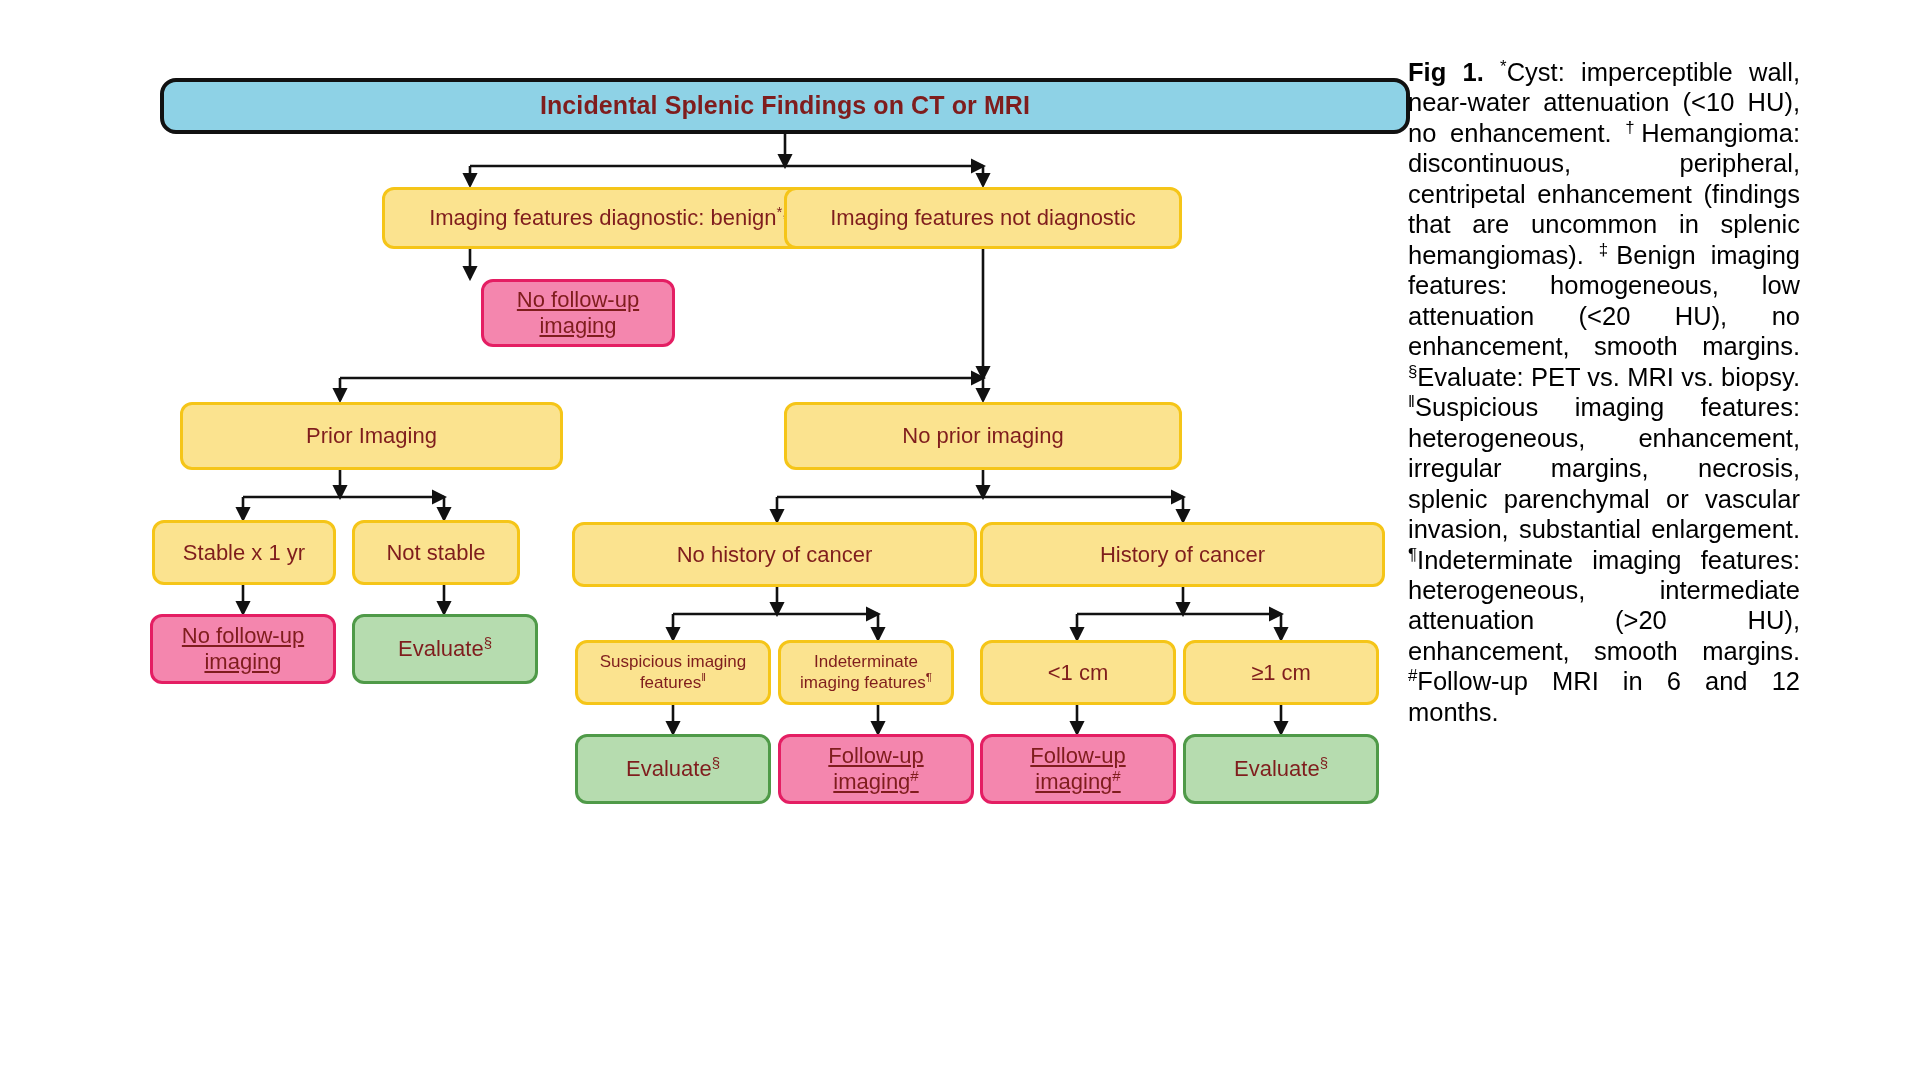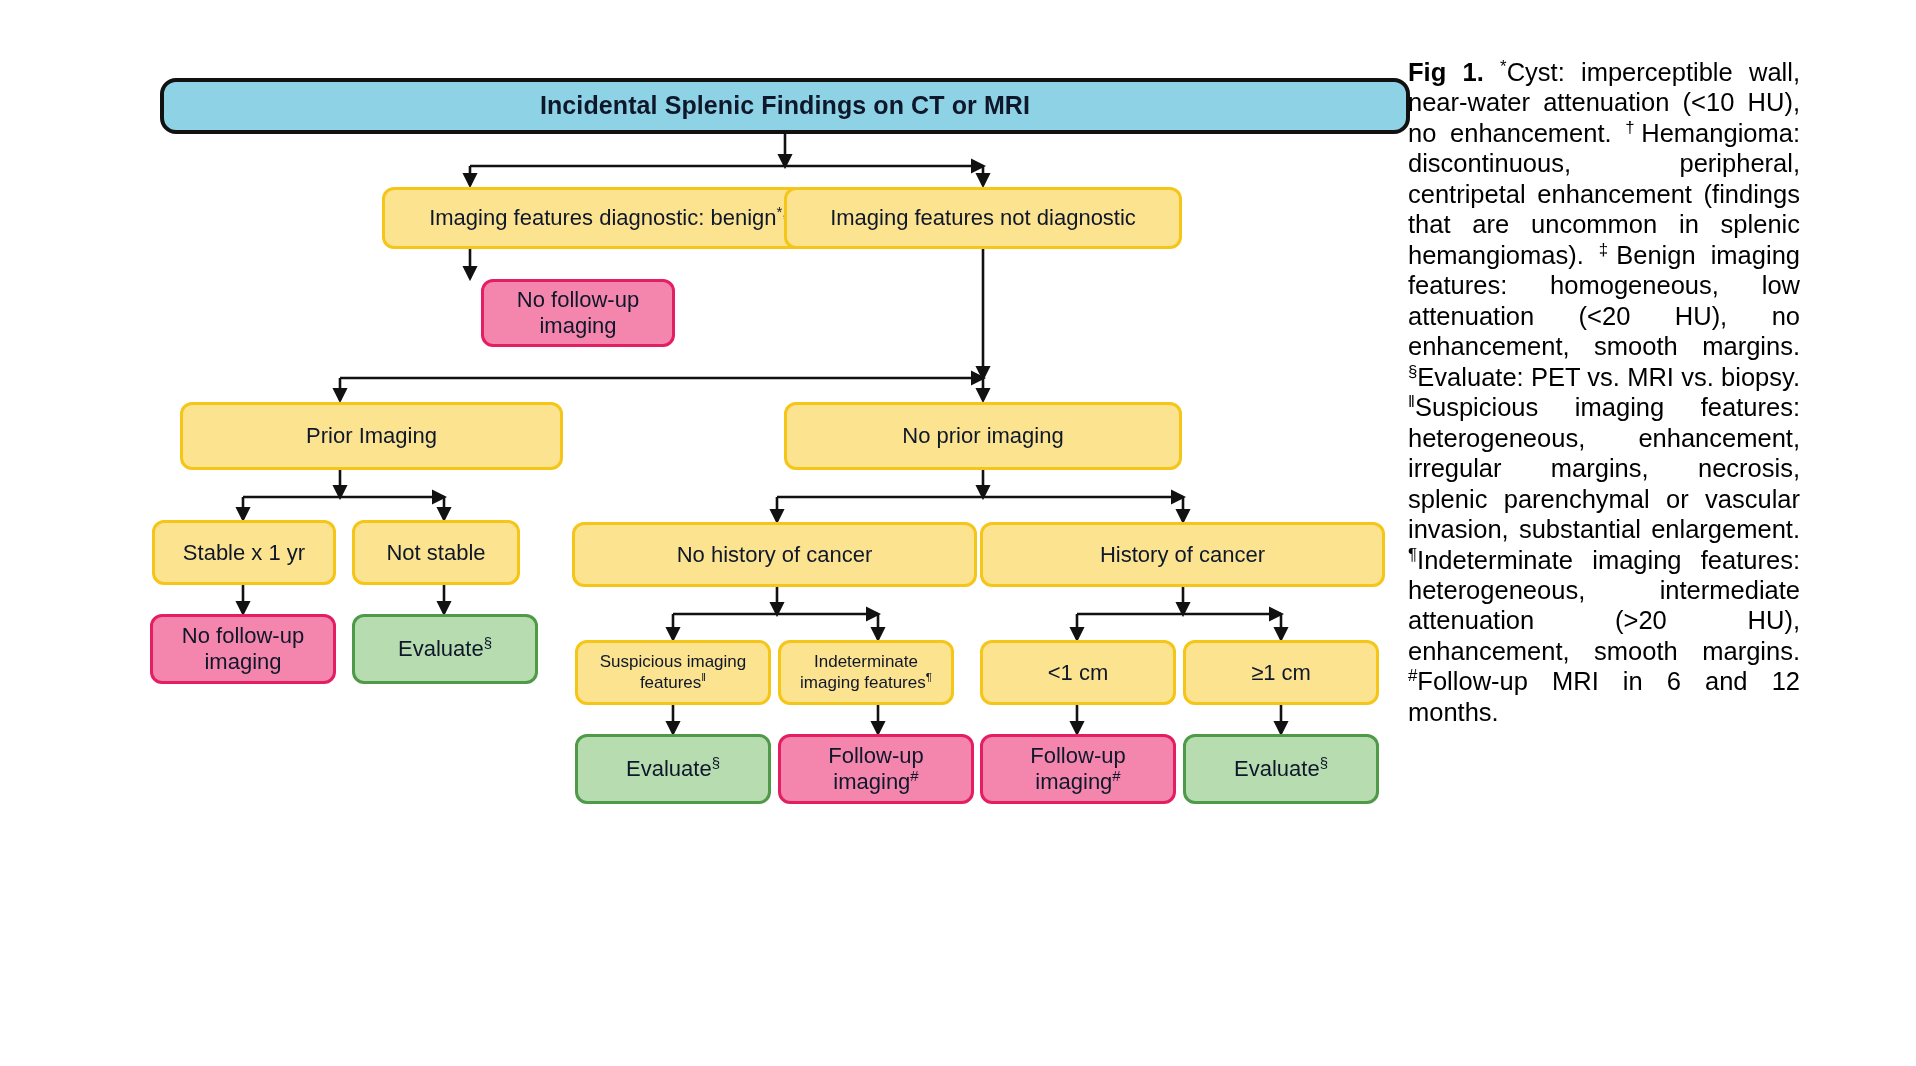--- a/index.html
+++ b/index.html
@@ -35,21 +35,21 @@
 
   
   .node {
     position: absolute;
     box-sizing: border-box;
     display: flex;
     align-items: center;
     justify-content: center;
     text-align: center;
     border-radius: 12px;
-    color: #0f172a;
+    color: #7f1d1d;
     line-height: 1.18;
     padding: 14px 8px;
     z-index: 3;
   }
 
   .node .label {
     display: block;
     width: 100%;
   }
 
@@ -74,20 +74,21 @@
     background: #fbe38f;
     border: 3px solid #f5c518;
     font-size: 22px;
   }
 
   
   .node.pink {
     background: #f486ae;
     border: 3px solid #e41e63;
     font-size: 22px;
+    text-decoration: underline;
   }
 
   
   .node.green {
     background: #b6dcaf;
     border: 3px solid #4f9a48;
     font-size: 22px;
   }
 
   .node.small {

